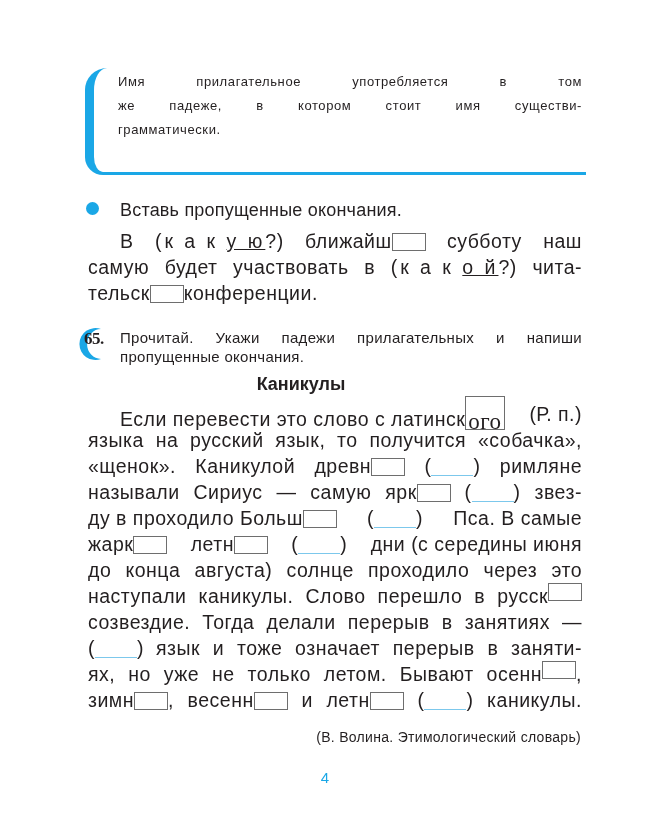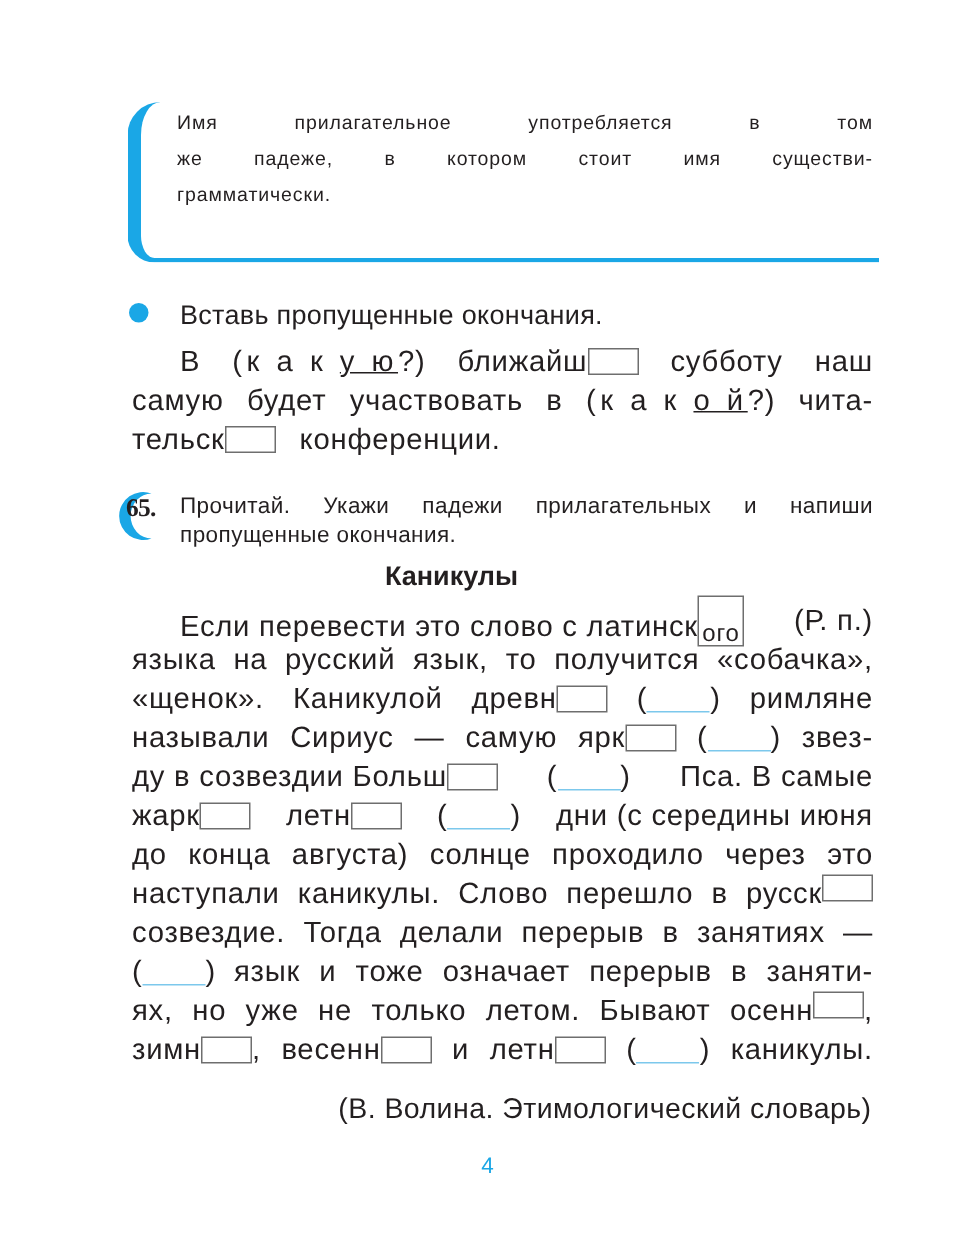--- a/index.html
+++ b/index.html
@@ -13,38 +13,38 @@
       font-size:13px; line-height:24px; letter-spacing:0.6px; text-align:justify; }
     .rule-text div { text-align:justify; text-align-last:justify; }
     .rule-text div.last { text-align-last:left; }
 
     .dot { position:absolute; left:86px; top:202px; width:13px; height:13px;
       border-radius:50%; background:#1aa7e6; }
     .task-small { position:absolute; left:120px; top:200px; font-size:18px; letter-spacing:0.2px; }
 
     .para { position:absolute; left:88px; width:494px; font-size:19.5px; letter-spacing:0.5px; }
     .line { height:26px; line-height:26px; white-space:nowrap; display:flex; justify-content:space-between; align-items:center; }
-    .line.left { justify-content:flex-start; gap:16px; }
+    .line.left { justify-content:flex-start; gap:0; }
     .line.indent { padding-left:32px; }
 
     .box { display:inline-block; width:34px; height:18px; border:1.5px solid #6e6e6e;
       vertical-align:-3px; box-sizing:border-box; }
-    .box.filled { width:auto; padding:16px 2px; height:20px; line-height:17px; font-size:16px; }
+    .box.filled { width:auto; padding:16px 2px; height:20px; line-height:17px; font-size:23px;font-family:Liberation Serif, serif; }
     .blank { display:inline-block; width:42px; border-bottom:1.5px solid #7cc8ec; height:18px; vertical-align:-3px; }
     .u { text-decoration:underline; }
     .sp { letter-spacing:3px; }
 
     .ex-badge { position:absolute; left:75px; top:325px; width:38px; height:38px; }
     .ex-num { position:absolute; left:84px; top:329px; font-size:17px; font-weight:bold; letter-spacing:-0.5px;font-family:Liberation Serif, serif; }
     .ex-text { position:absolute; left:120px; top:328px; width:462px; font-size:15px; line-height:19px; letter-spacing:0.3px; }
     .ex-text div.j { text-align:justify; text-align-last:justify; }
 
     .title { position:absolute; left:0; width:602px; top:374px; text-align:center;
       font-size:18px; font-weight:bold; }
-    .source { position:absolute; right:69px; top:729px; font-size:19px; letter-spacing:0.3px; }
+    .source { position:absolute; right:69px; top:729px; font-size:14px; letter-spacing:0.3px; }
     .page-num { position:absolute; left:0; width:650px; top:769px; text-align:center;
       font-size:15px; color:#1aa7e6; }
   </style>
 </head>
 <body>
 
 <div class="rule-box"></div>
 <div class="rule-text">
   <div>Имя прилагательное употребляется в том</div>
   <div>же падеже, в котором стоит имя существи-</div>
@@ -105,21 +105,21 @@
   <div class="line">
     <span>называли</span>
     <span>Сириус</span>
     <span>—</span>
     <span>самую</span>
     <span><span>ярк</span><span class="box"></span></span>
     <span>(<span class="blank"></span>)</span>
     <span>звез-</span>
   </div>
   <div class="line">
-    <span><span>ду в созвездии Больш</span><span class="box"></span></span>
+    <span><span>ду в проходило Больш</span><span class="box"></span></span>
     <span>(<span class="blank"></span>)</span>
     <span>Пса. В самые</span>
   </div>
   <div class="line">
     <span><span>жарк</span><span class="box"></span></span>
     <span><span>летн</span><span class="box"></span></span>
     <span>(<span class="blank"></span>)</span>
     <span>дни (с середины июня</span>
   </div>
   <div class="line">

